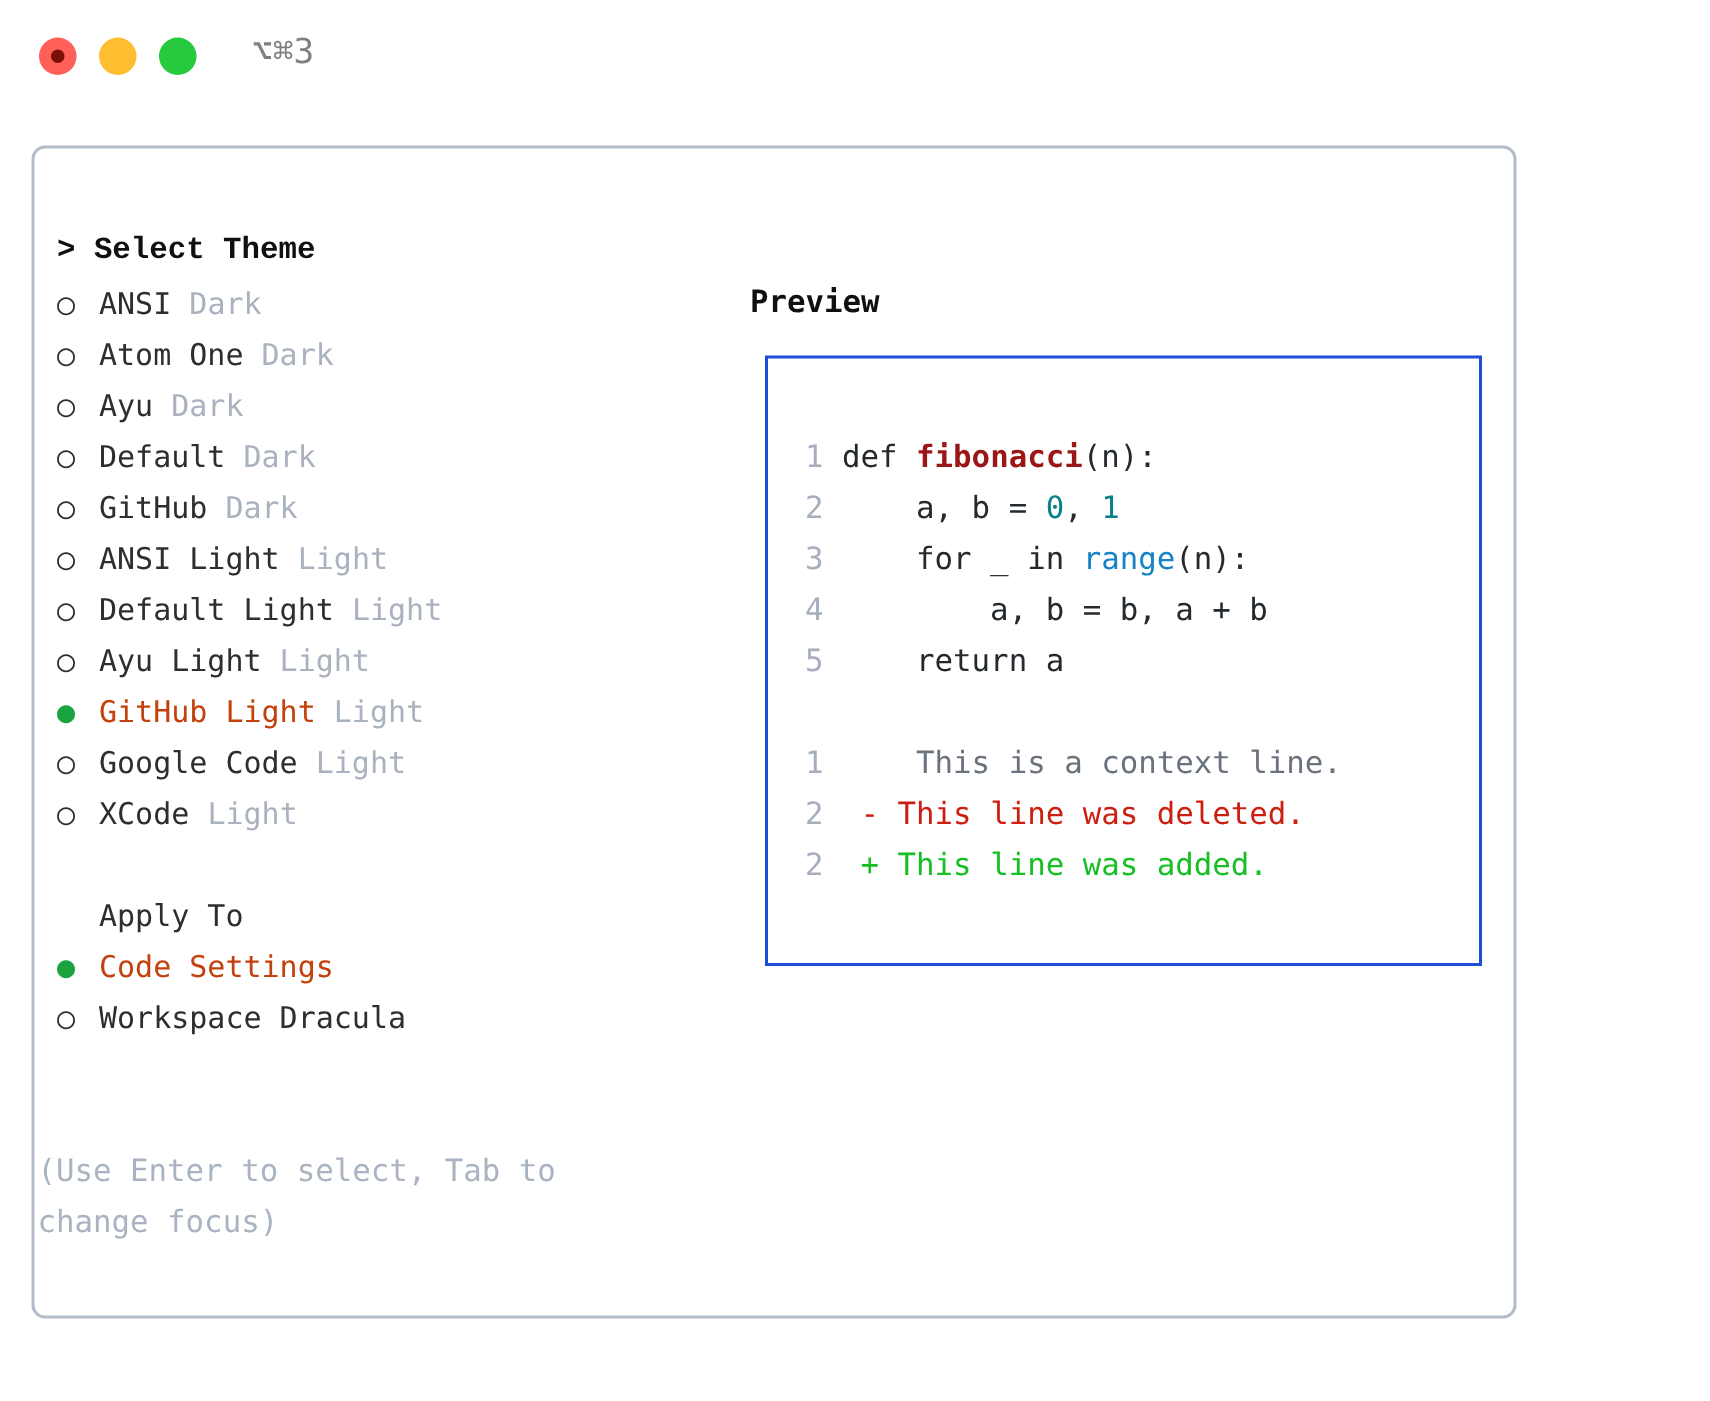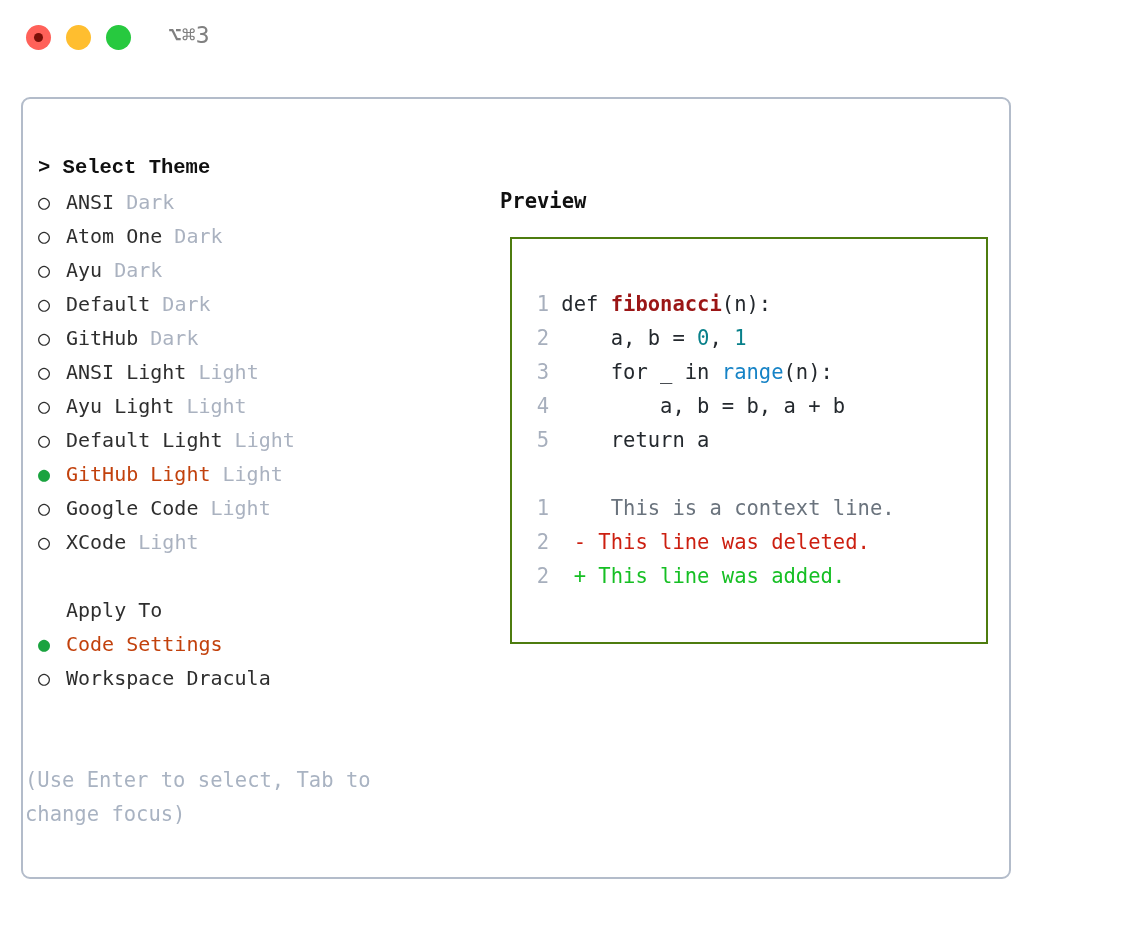--- a/index.html
+++ b/index.html
@@ -133,21 +133,21 @@
     line-height: 34px;
     color: #101010;
     white-space: pre;
   }
   #preview-box {
     position: absolute;
     left: 10px;
     top: 53px;
     width: 478px;
     height: 407px;
-    border: 2px solid #4d7c0f;
+    border: 2px solid #1d4ed8;
     background: #ffffff;
     box-sizing: border-box;
     padding-left: 48px;
   }
   #code {
     position: absolute;
     left: 13px;
     top: 48px;
     font-size: 20.5px;
     line-height: 34px;
@@ -184,22 +184,22 @@
 
     <div id="left-col">
       <div class="mono-line section-head">&gt; Select Theme</div>
       <div id="theme-list">
           <div class="list-row"><span class="bullet">○</span><span class="name">ANSI</span><span class="variant"> Dark</span></div>
           <div class="list-row"><span class="bullet">○</span><span class="name">Atom One</span><span class="variant"> Dark</span></div>
           <div class="list-row"><span class="bullet">○</span><span class="name">Ayu</span><span class="variant"> Dark</span></div>
           <div class="list-row"><span class="bullet">○</span><span class="name">Default</span><span class="variant"> Dark</span></div>
           <div class="list-row"><span class="bullet">○</span><span class="name">GitHub</span><span class="variant"> Dark</span></div>
           <div class="list-row"><span class="bullet">○</span><span class="name">ANSI Light</span><span class="variant"> Light</span></div>
+          <div class="list-row"><span class="bullet">○</span><span class="name">Default Light</span><span class="variant"> Light</span></div>
           <div class="list-row"><span class="bullet">○</span><span class="name">Ayu Light</span><span class="variant"> Light</span></div>
-          <div class="list-row"><span class="bullet">○</span><span class="name">Default Light</span><span class="variant"> Light</span></div>
           <div class="list-row"><span class="bullet on">●</span><span class="name sel">GitHub Light</span><span class="variant"> Light</span></div>
           <div class="list-row"><span class="bullet">○</span><span class="name">Google Code</span><span class="variant"> Light</span></div>
           <div class="list-row"><span class="bullet">○</span><span class="name">XCode</span><span class="variant"> Light</span></div>
         </div>
       <div class="spacer"></div>
       <div class="list-row"><span class="indent"></span><span class="name">Apply To</span></div>
       <div id="apply-list">
           <div class="list-row"><span class="bullet on">●</span><span class="name sel">Code Settings</span></div>
           <div class="list-row"><span class="bullet">○</span><span class="name">Workspace Dracula</span></div>
         </div>

